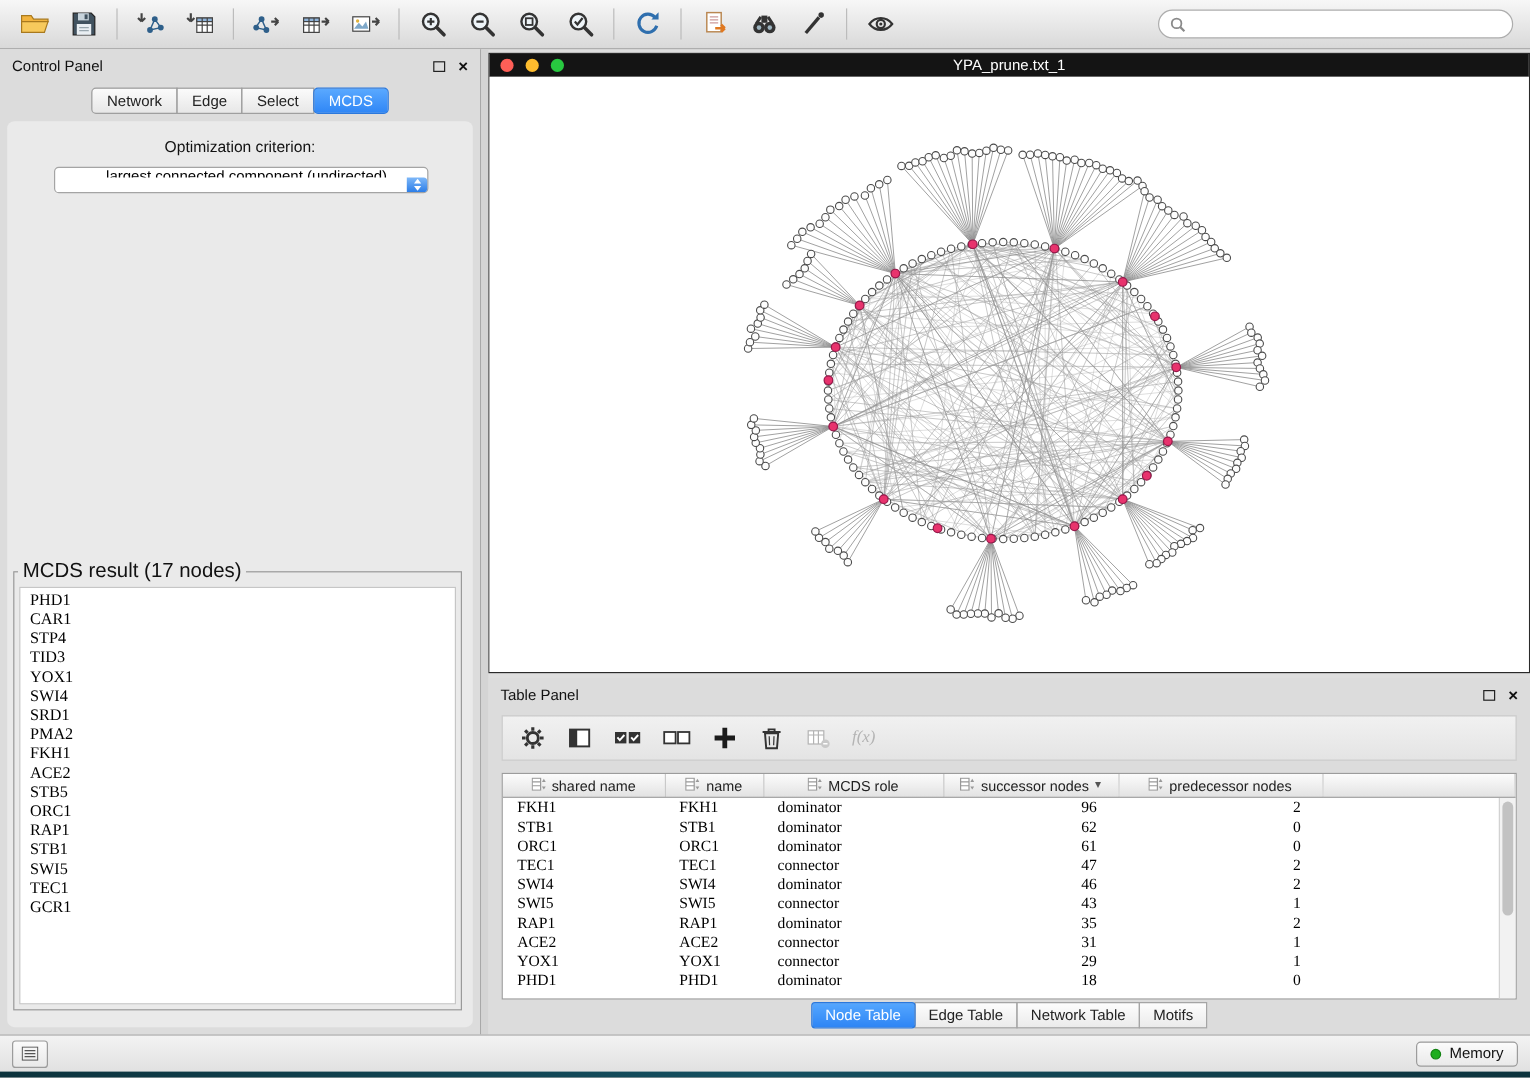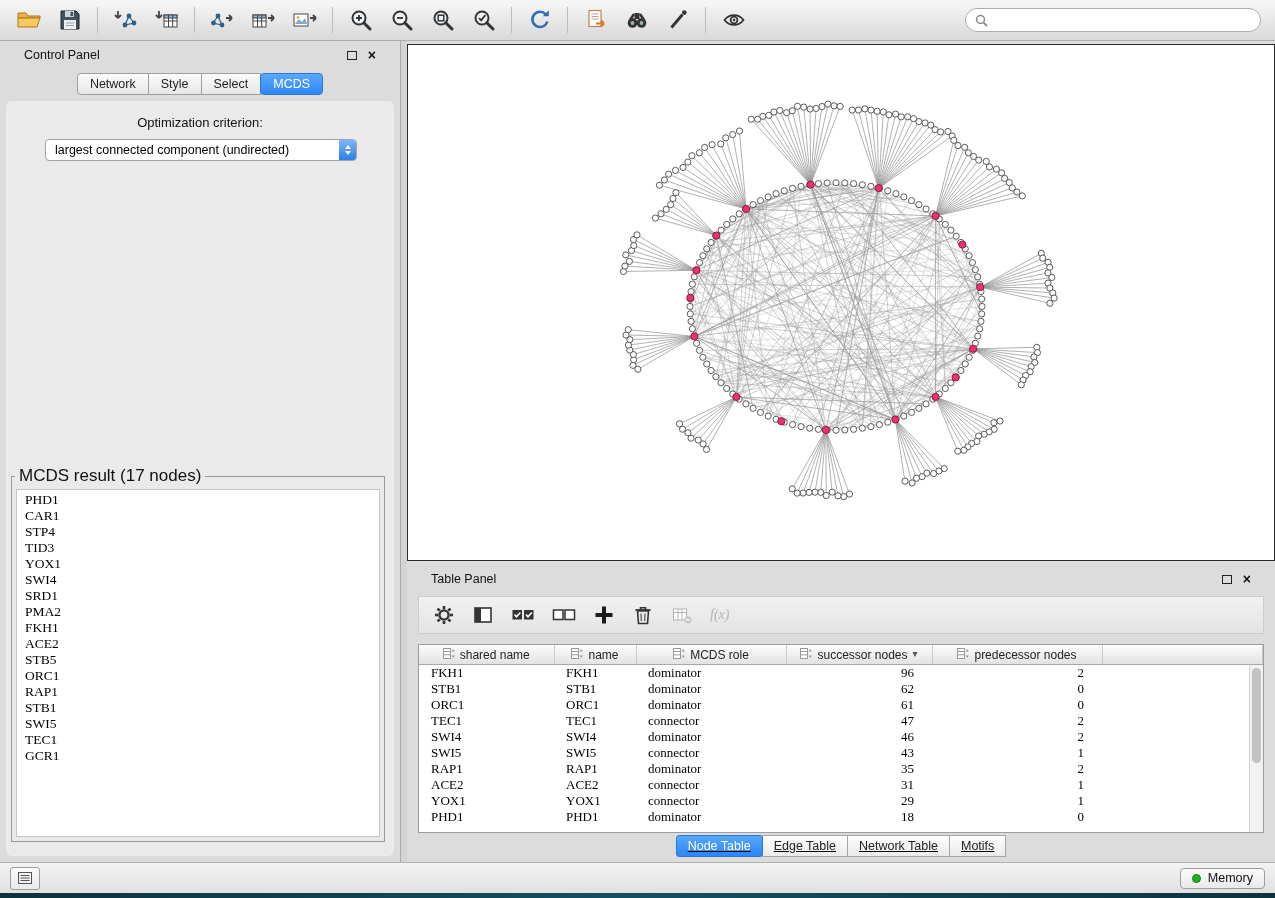--- a/index.html
+++ b/index.html
@@ -7,34 +7,34 @@
   .app{position:relative;width:1275px;height:898px;background:#dedede;overflow:hidden;}
 
   
   .toolbar{position:absolute;top:0;left:0;right:0;height:41px;background:linear-gradient(#f7f7f7,#d9d9d9);border-bottom:1px solid #aeaeae;display:flex;align-items:center;padding:0 8px;box-sizing:border-box;}
   .tbtn{width:41px;height:34px;border:none;background:transparent;display:flex;align-items:center;justify-content:center;padding:0;cursor:pointer;}
   .sep{width:1px;height:26px;background:#bcbcbc;margin:0 7px;}
   .searchbox{margin-left:auto;margin-right:6px;width:296px;height:24px;border:1px solid #adadad;border-radius:13px;background:#fff;display:flex;align-items:center;padding:0 9px;gap:6px;box-sizing:border-box;}
   .searchbox input{border:none;outline:none;flex:1;font-size:13px;background:transparent;font-family:"Liberation Sans",sans-serif;}
 
   
-  .panel-titlebar{height:28px;display:flex;align-items:center;padding:0 24px;font-size:12.5px;color:#111;}
+  .panel-titlebar{height:28px;display:flex;align-items:center;padding:0 10px;font-size:12.5px;color:#111;}
   .pt-icons{margin-left:auto;display:flex;align-items:center;gap:11px;}
   .float-sq{width:8px;height:7px;border:1.4px solid #222;display:inline-block;cursor:pointer;}
   .close-x{font-size:14px;font-weight:bold;color:#111;line-height:1;cursor:pointer;}
 
   
   .control-panel{position:absolute;top:41px;left:0;width:401px;bottom:36px;background:#dcdcdc;border-right:1px solid #a8a8a8;box-sizing:border-box;}
   .cp-tabs{position:absolute;top:32px;left:0;right:0;display:flex;justify-content:center;}
   .cp-tab{font-size:12.5px;padding:3px 12px;background:linear-gradient(#fbfbfb,#e7e7e7);border:1px solid #9f9f9f;margin-left:-1px;color:#222;cursor:pointer;}
   .cp-tab:first-child{border-radius:4px 0 0 4px;margin-left:0;}
   .cp-tab.active{background:linear-gradient(#5aa9ff,#2f86f6);color:#fff;border-color:#2a78dd;border-radius:4px;position:relative;z-index:1;}
   .cp-content{position:absolute;top:60px;left:6px;right:6px;bottom:6px;background:#eaeaea;border-radius:6px;}
   .opt-label{position:absolute;top:14px;left:0;right:0;text-align:center;font-size:13px;color:#111;}
-  .dropdown{position:absolute;top:38px;left:39px;width:312px;height:22px;background:#fff;border:1px solid #a4a4a4;border-radius:4px;display:flex;align-items:center;padding-left:9px;box-sizing:border-box;font-size:12.5px;cursor:pointer;}
+  .dropdown{position:absolute;top:38px;left:39px;width:312px;height:22px;background:#fff;border:1px solid #a4a4a4;border-radius:4px;display:flex;align-items:center;padding-left:9px;box-sizing:border-box;font-size:12.5px;cursor:pointer;flex-direction:column;}
   .dd-value{white-space:nowrap;overflow:hidden;}
   .dd-stepper{margin-left:auto;width:17px;height:100%;background:linear-gradient(#7db7f8,#2d7ee8);border-radius:0 3px 3px 0;display:flex;flex-direction:column;align-items:center;justify-content:center;gap:2px;}
   .tri-up{width:0;height:0;border-left:3.5px solid transparent;border-right:3.5px solid transparent;border-bottom:4px solid #fff;}
   .tri-down{width:0;height:0;border-left:3.5px solid transparent;border-right:3.5px solid transparent;border-top:4px solid #fff;}
   .cp-buttons{position:absolute;top:72px;left:0;right:0;display:flex;justify-content:center;gap:18px;}
   .mac-btn{font-size:13px;padding:3px 15px;background:linear-gradient(#ffffff,#ececec);border:1px solid #979797;border-radius:4px;color:#111;cursor:pointer;font-family:"Liberation Sans",sans-serif;}
   .mac-btn.focus{box-shadow:0 0 0 3px rgba(80,153,255,.6);border-color:#5a9bf0;}
   .result-box{position:absolute;left:5px;right:9px;top:365px;bottom:14px;border:1px solid #9a9a9a;margin:0;padding:3px;}
   .result-box legend{font-size:17px;padding:0 4px;color:#111;}
   .result-list{position:absolute;left:4px;right:4px;top:3px;bottom:4px;background:#fff;border:1px solid #c6c6c6;overflow:hidden;padding-top:2px;}
@@ -58,21 +58,21 @@
   .fx-label{font-family:"Liberation Serif",serif;font-style:italic;font-size:14px;color:#b3b3b3;}
   .tp-table{position:absolute;left:11px;right:11px;top:79px;height:189px;background:#fff;border:1px solid #9c9c9c;overflow:hidden;box-sizing:border-box;}
   .tp-table table{border-collapse:collapse;table-layout:fixed;width:100%;}
   .tp-table th{height:19px;background:linear-gradient(#fcfcfc,#e2e2e2);border-right:1px solid #c9c9c9;border-bottom:1px solid #a8a8a8;font-size:12px;font-weight:normal;color:#222;padding:0 4px;white-space:nowrap;overflow:hidden;}
   .hwrap{display:flex;justify-content:center;gap:5px;}
   .hdd{color:#555;font-size:10px;}
   .tp-table td{height:16px;line-height:16px;font-family:"Liberation Serif",serif;font-size:13px;color:#000;padding:0 4px 0 12px;white-space:nowrap;overflow:hidden;}
   td.c3,td.c4{text-align:right;padding-right:18px;}
   .tp-scroll{position:absolute;top:20px;right:0;bottom:0;width:13px;background:#f2f2f2;border-left:1px solid #d2d2d2;}
   .tp-thumb{position:absolute;top:3px;left:2px;width:9px;height:95px;background:#c2c2c2;border-radius:5px;}
-  .tp-tabs{position:absolute;bottom:5px;left:0;right:0;display:flex;justify-content:center;text-decoration:underline;}
+  .tp-tabs{position:absolute;bottom:5px;left:0;right:0;display:flex;justify-content:center;}
   .tp-tab{font-size:12.5px;padding:3px 11px;background:linear-gradient(#fdfdfd,#ebebeb);border:1px solid #a5a5a5;margin-left:-1px;color:#222;cursor:pointer;}
   .tp-tab:first-child{margin-left:0;}
   .tp-tab.active{background:linear-gradient(#55a7ff,#2e85f5);color:#fff;border-color:#2a78dd;border-radius:3px;position:relative;z-index:1;}
 
   
   .status-bar{position:absolute;left:0;right:0;bottom:5px;height:31px;background:linear-gradient(#f3f3f3,#e1e1e1);border-top:1px solid #b2b2b2;display:flex;align-items:center;padding:0 10px;box-sizing:border-box;}
   .sb-btn{width:28px;height:21px;border:1px solid #9c9c9c;border-radius:3px;background:linear-gradient(#fbfbfb,#e9e9e9);display:flex;align-items:center;justify-content:center;cursor:pointer;}
   .memory-btn{margin-left:auto;display:flex;align-items:center;gap:7px;padding:2px 11px;height:21px;border:1px solid #9c9c9c;border-radius:4px;background:linear-gradient(#fbfbfb,#e9e9e9);font-size:12.5px;color:#111;cursor:pointer;box-sizing:border-box;}
   .mem-dot{width:9px;height:9px;border-radius:50%;background:#1fae1f;border:1px solid #128212;box-sizing:border-box;}
   .desktop-strip{position:absolute;left:0;right:0;bottom:0;height:5px;background:linear-gradient(90deg,#0c333d,#145061,#0c333d);}
@@ -230,21 +230,21 @@
   <div class="control-panel">
     <div class="panel-titlebar">
       <span>Control Panel</span>
       <span class="pt-icons">
         <span class="float-sq"></span>
         <span class="close-x">×</span>
       </span>
     </div>
     <div class="cp-tabs">
       <div class="cp-tab">Network</div>
-      <div class="cp-tab">Style</div>
+      <div class="cp-tab">Edge</div>
       <div class="cp-tab">Select</div>
       <div class="cp-tab active">MCDS</div>
     </div>
     <div class="cp-content">
       <div class="opt-label">Optimization criterion:</div>
       <div class="dropdown">
         <span class="dd-value">largest connected component (undirected)</span>
         <span class="dd-stepper">
             <span class="tri-up"></span>
             <span class="tri-down"></span>
@@ -271,20 +271,26 @@
             <div class="mcds-item">TEC1</div>
             <div class="mcds-item">GCR1</div>
           </div>
       </fieldset>
     </div>
   </div>
 
   <div class="v-splitter"></div>
 
   <div class="network-window">
+    <div class="net-titlebar">
+      <span class="tl red"></span>
+      <span class="tl yellow"></span>
+      <span class="tl green"></span>
+      <span class="net-title">YPA_prune.txt_1</span>
+    </div>
     <div class="net-canvas">
       <svg id="net" viewBox="0 0 866 497" preserveAspectRatio="none">
           <line x1="393.05991301401644" y1="141.60321463916958" x2="573.7336309166044" y2="269.4869336803635" stroke="#bdbdbd" stroke-width="0.6" opacity="0.7"></line>
           <line x1="552.9440657560114" y1="197.85011104197056" x2="318.71743076701927" y2="179.7727903781414" stroke="#bdbdbd" stroke-width="0.6" opacity="0.7"></line>
           <line x1="537.2825692329808" y1="344.2272096218586" x2="569.7575053442035" y2="232.32485762834284" stroke="#bdbdbd" stroke-width="0.6" opacity="0.7"></line>
           <line x1="368.0797304038975" y1="148.92441909698084" x2="561.1373775148452" y2="312.8911878761418" stroke="#bdbdbd" stroke-width="0.6" opacity="0.7"></line>
           <line x1="531.237590053236" y1="174.3187591328681" x2="537.2825692329808" y2="344.2272096218586" stroke="#bdbdbd" stroke-width="0.6" opacity="0.7"></line>
           <line x1="419.1847393763463" y1="385.7737687236914" x2="567.3892465102476" y2="225.10962132195482" stroke="#bdbdbd" stroke-width="0.6" opacity="0.7"></line>
           <line x1="571.6085064142829" y1="284.3516246889243" x2="288.61075348975237" y2="298.89037867804524" stroke="#bdbdbd" stroke-width="0.6" opacity="0.7"></line>
           <line x1="286.24249465579646" y1="291.6751423716572" x2="282.26636908339566" y2="254.51306631963658" stroke="#bdbdbd" stroke-width="0.6" opacity="0.7"></line>

